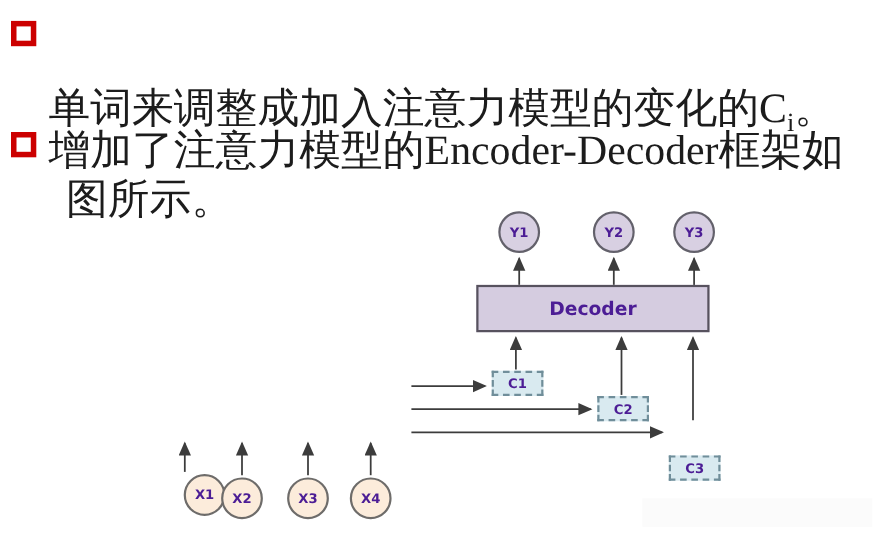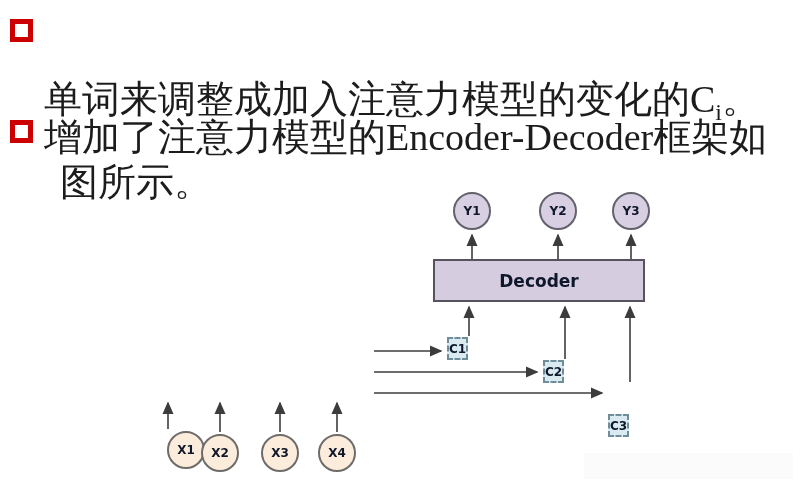--- a/index.html
+++ b/index.html
@@ -44,21 +44,21 @@
   }
   .arrow-layer .ah { fill: var(--arrow); }
   .node {
     position: absolute;
     display: flex;
     align-items: center;
     justify-content: center;
     box-sizing: border-box;
     font-family: "DejaVu Sans", "Liberation Sans", sans-serif;
     font-weight: bold;
-    color: #0f172a;
+    color: #4c1d95;
   }
   .circle { border-radius: 50%; font-size: 12px; }
   .out-circle {
     width: 38px; height: 38px;
     background: var(--output-fill);
     border: 2px solid var(--output-border);
   }
   .in-circle {
     width: 38px; height: 38px;
     background: var(--input-fill);
@@ -70,21 +70,21 @@
     border: 2px solid var(--decoder-border);
     font-size: 17px;
   }
   .encoder-box {
     left: 143px; top: 350px; width: 230px; height: 46px;
     background: var(--encoder-fill);
     border: 2px solid var(--encoder-border);
     font-size: 17px;
   }
   .context-box {
-    width: 21px; height: 23px;
+    width: 47px; height: 23px;
     background: var(--context-fill);
     border: 2px dashed var(--context-border);
     font-size: 12px;
   }
   .watermark {
     position: absolute;
     left: 584px; top: 453px; width: 209px; height: 26px;
     background: var(--watermark);
   }
 </style>

